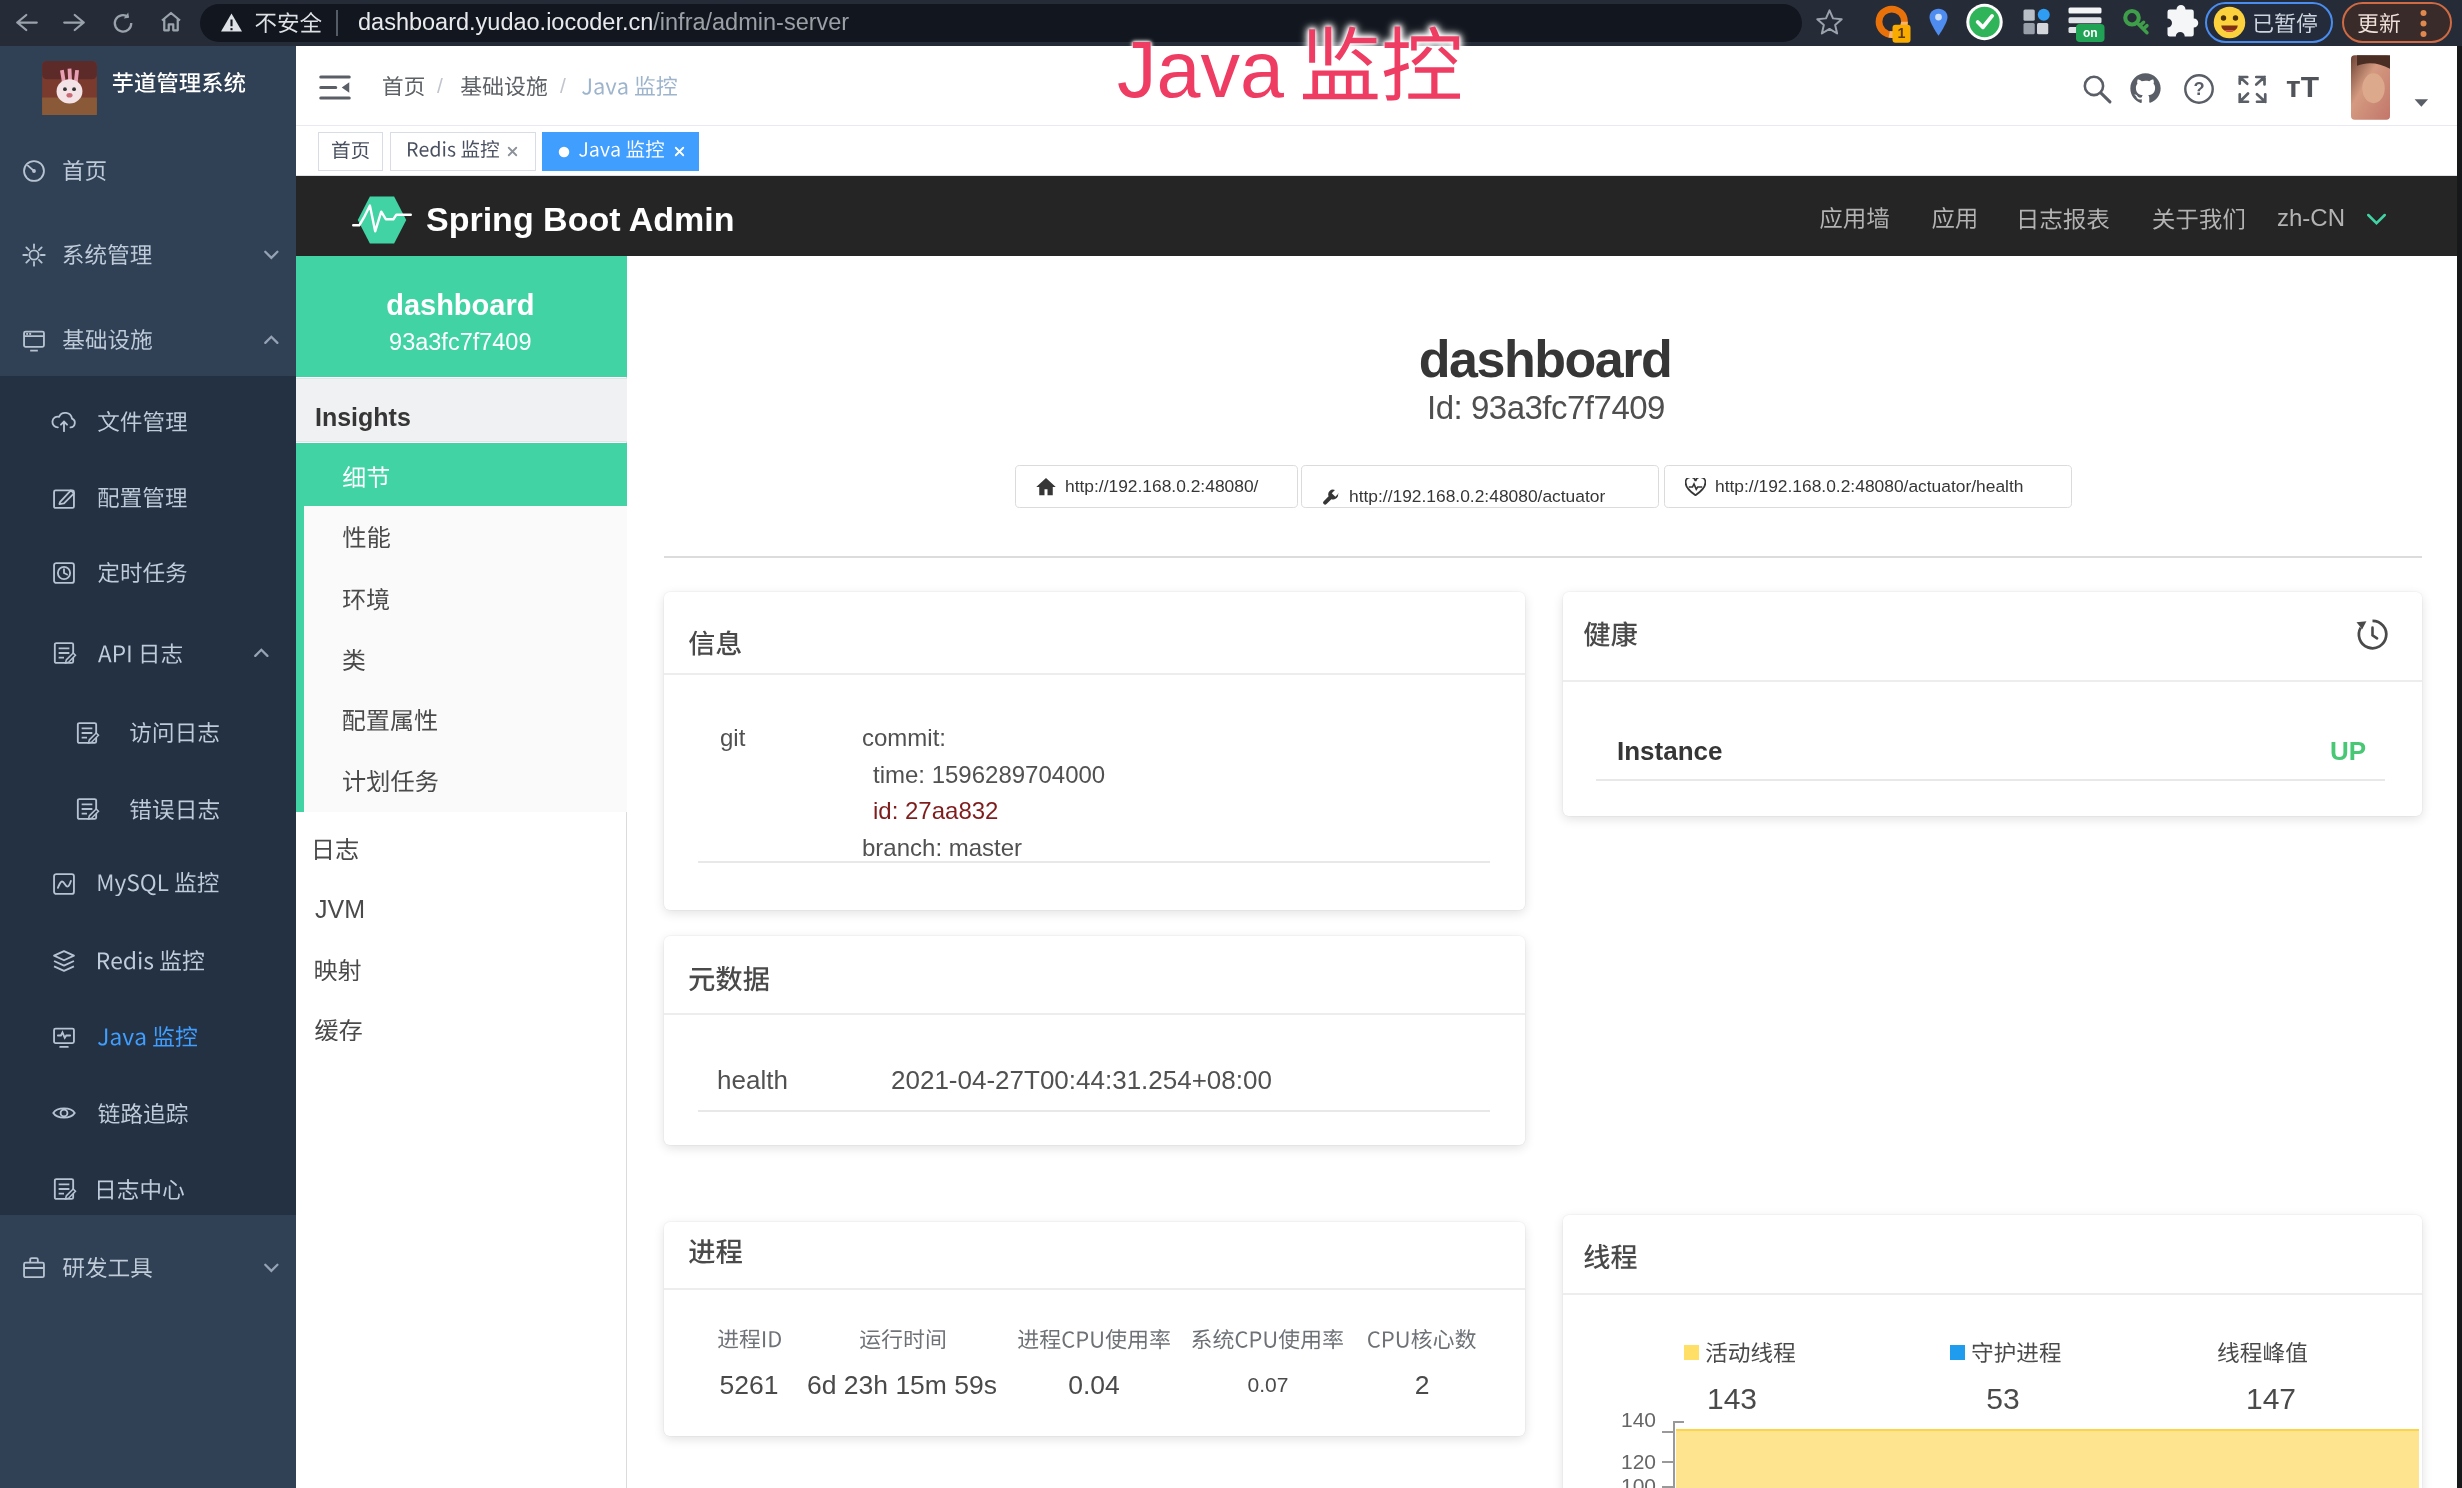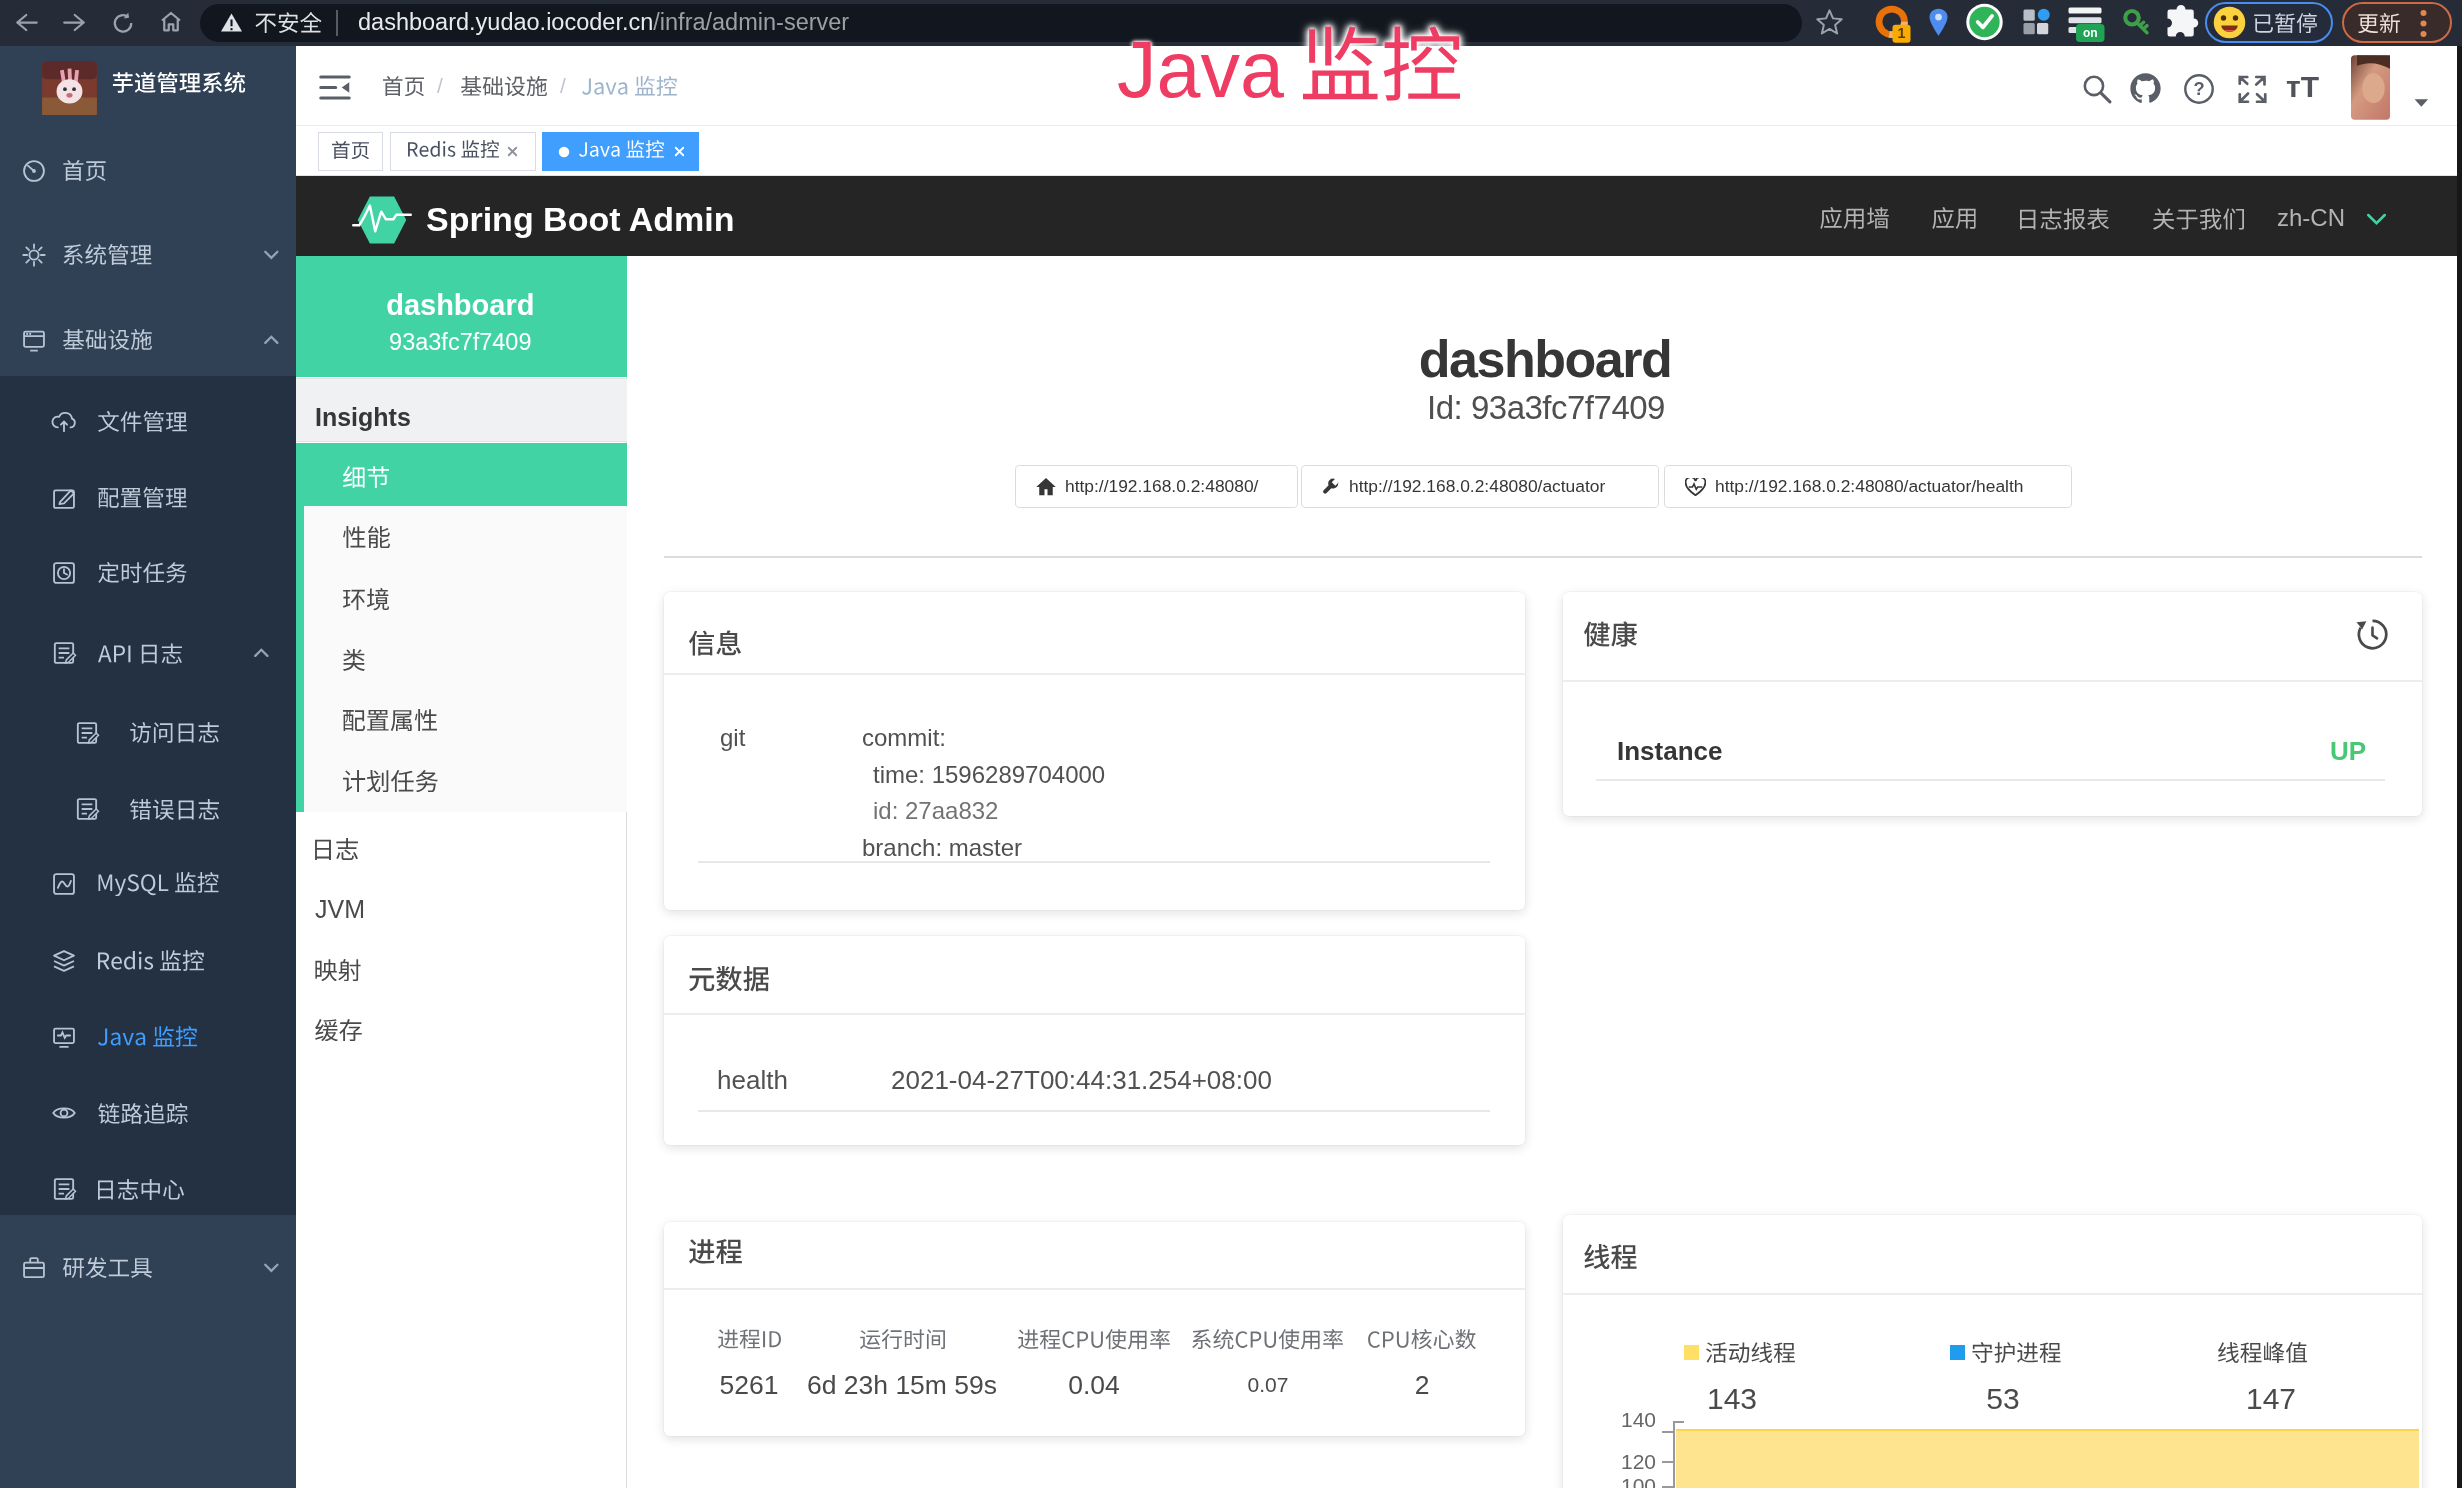--- a/index.html
+++ b/index.html
@@ -508,21 +508,21 @@
       <use href="#hc"></use>
     </svg>
     <div style="position:absolute;left:1090px;top:333px;width:910px;text-align:center;font-size:52px;line-height:52px;color:#363636;font-weight:700;white-space:nowrap;letter-spacing:-1.5px">dashboard</div>
     <div style="position:absolute;left:1091px;top:391px;width:910px;text-align:center;font-size:33px;line-height:33px;color:#4f4f4f;font-weight:400;white-space:nowrap;letter-spacing:-0.5px">Id: 93a3fc7f7409</div>
     <div style="position:absolute;left:1015px;top:465px;width:283px;height:43px;border:1.5px solid #dbdbdb;border-radius:4.6px;background:#fff;box-sizing:border-box;display:flex;align-items:center;padding-left:20px">
       <svg width="20" height="18" viewBox="0 0 26 24">
         <path d="M13 0 L26 12 H22 V23 H15 V15 H11 V23 H4 V12 H0 Z" fill="#363636"></path>
       </svg>
       <span style="font-size:17.4px;color:#363636;margin-left:9px;letter-spacing:0px">http://192.168.0.2:48080/</span>
     </div>
-    <div style="position:absolute;left:1301px;top:465px;width:358px;height:43px;border:1.5px solid #dbdbdb;border-radius:4.6px;background:#fff;box-sizing:border-box;display:flex;align-items:center;padding-left:20px">
+    <div style="position:absolute;left:1301px;top:465px;width:358px;height:43px;border:1.5px solid #dbdbdb;border-radius:4.6px;background:#fff;box-sizing:border-box;display:flex;align-items:flex-end;padding-left:20px">
       <svg width="18" height="18" viewBox="0 0 24 24">
         <path d="M21 5 a6.5 6.5 0 0 1 -8.5 8.5 L6 20 a2.6 2.6 0 0 1 -3.7 -3.7 L8.8 9.8 A6.5 6.5 0 0 1 17.3 1.3 L13 5.5 L17.8 10.3 L22 6 Z" fill="#363636"></path>
       </svg>
       <span style="font-size:17.4px;color:#363636;margin-left:9px;letter-spacing:0px">http://192.168.0.2:48080/actuator</span>
     </div>
     <div style="position:absolute;left:1664px;top:465px;width:408px;height:43px;border:1.5px solid #dbdbdb;border-radius:4.6px;background:#fff;box-sizing:border-box;display:flex;align-items:center;padding-left:20px">
       <svg width="21" height="18" viewBox="0 0 28 24">
         <path d="M14 23 C4 16 1 11 1 7 A6 6 0 0 1 14 4 A6 6 0 0 1 27 7 C27 11 24 16 14 23 Z" fill="none" stroke="#363636" stroke-width="2.4"></path>
         <path d="M5 12 h5 l2 -4 l3 7 l2 -3 h6" fill="none" stroke="#363636" stroke-width="2.2"></path>
       </svg>
@@ -530,21 +530,21 @@
     </div>
     <div style="position:absolute;left:664px;top:556px;width:1758px;height:1.5px;background:#dcdcdc"></div>
     <div style="position:absolute;left:664px;top:592px;width:861px;height:318px;background:#fff;border-radius:6px;box-shadow:0 3px 10.6px rgba(10,10,10,.12),0 0 0 0.8px rgba(10,10,10,.03)"></div>
     <svg class="t" style="left:689px;top:630px;width:52px;height:26px;fill:#4a4a4a;" viewBox="0 0 69.1875 33.8906" width="52" height="26">
       <use href="#xinxi"></use>
     </svg>
     <div style="position:absolute;left:664px;top:673px;width:861px;height:1.5px;background:#ededed"></div>
     <div style="position:absolute;left:720px;top:726px;font-size:24px;line-height:24px;color:#515151;font-weight:400;white-space:nowrap;">git</div>
     <div style="position:absolute;left:862px;top:726px;font-size:24px;line-height:24px;color:#515151;font-weight:400;white-space:nowrap;">commit:</div>
     <div style="position:absolute;left:873px;top:763px;font-size:24px;line-height:24px;color:#515151;font-weight:400;white-space:nowrap;">time: 1596289704000</div>
-    <div style="position:absolute;left:873px;top:799px;font-size:24px;line-height:24px;color:#737373;font-weight:400;white-space:nowrap;">id: 27aa832</div>
+    <div style="position:absolute;left:873px;top:799px;font-size:24px;line-height:24px;color:#7f1d1d;font-weight:400;white-space:nowrap;">id: 27aa832</div>
     <div style="position:absolute;left:862px;top:836px;font-size:24px;line-height:24px;color:#515151;font-weight:400;white-space:nowrap;">branch: master</div>
     <div style="position:absolute;left:698px;top:861px;width:792px;height:1.5px;background:#e8e8e8"></div>
     <div style="position:absolute;left:1563px;top:592px;width:859px;height:224px;background:#fff;border-radius:6px;box-shadow:0 3px 10.6px rgba(10,10,10,.12),0 0 0 0.8px rgba(10,10,10,.03)"></div>
     <svg class="t" style="left:1584px;top:621px;width:53px;height:26px;fill:#4a4a4a;" viewBox="0 0 69.8906 33.7969" width="53" height="26">
       <use href="#jk2"></use>
     </svg>
     <svg style="position:absolute;left:2355px;top:617px;" width="35" height="35" viewBox="0 0 46 46">
       <path d="M23 5 a18 18 0 1 1 -15.5 9" fill="none" stroke="#4a4a4a" stroke-width="3.6"></path>
       <path d="M2 7 L9.5 16 L15 5.5 Z" fill="#4a4a4a"></path>
       <path d="M23 14 V24 L29 28" fill="none" stroke="#4a4a4a" stroke-width="3.4" stroke-linecap="round"></path>

